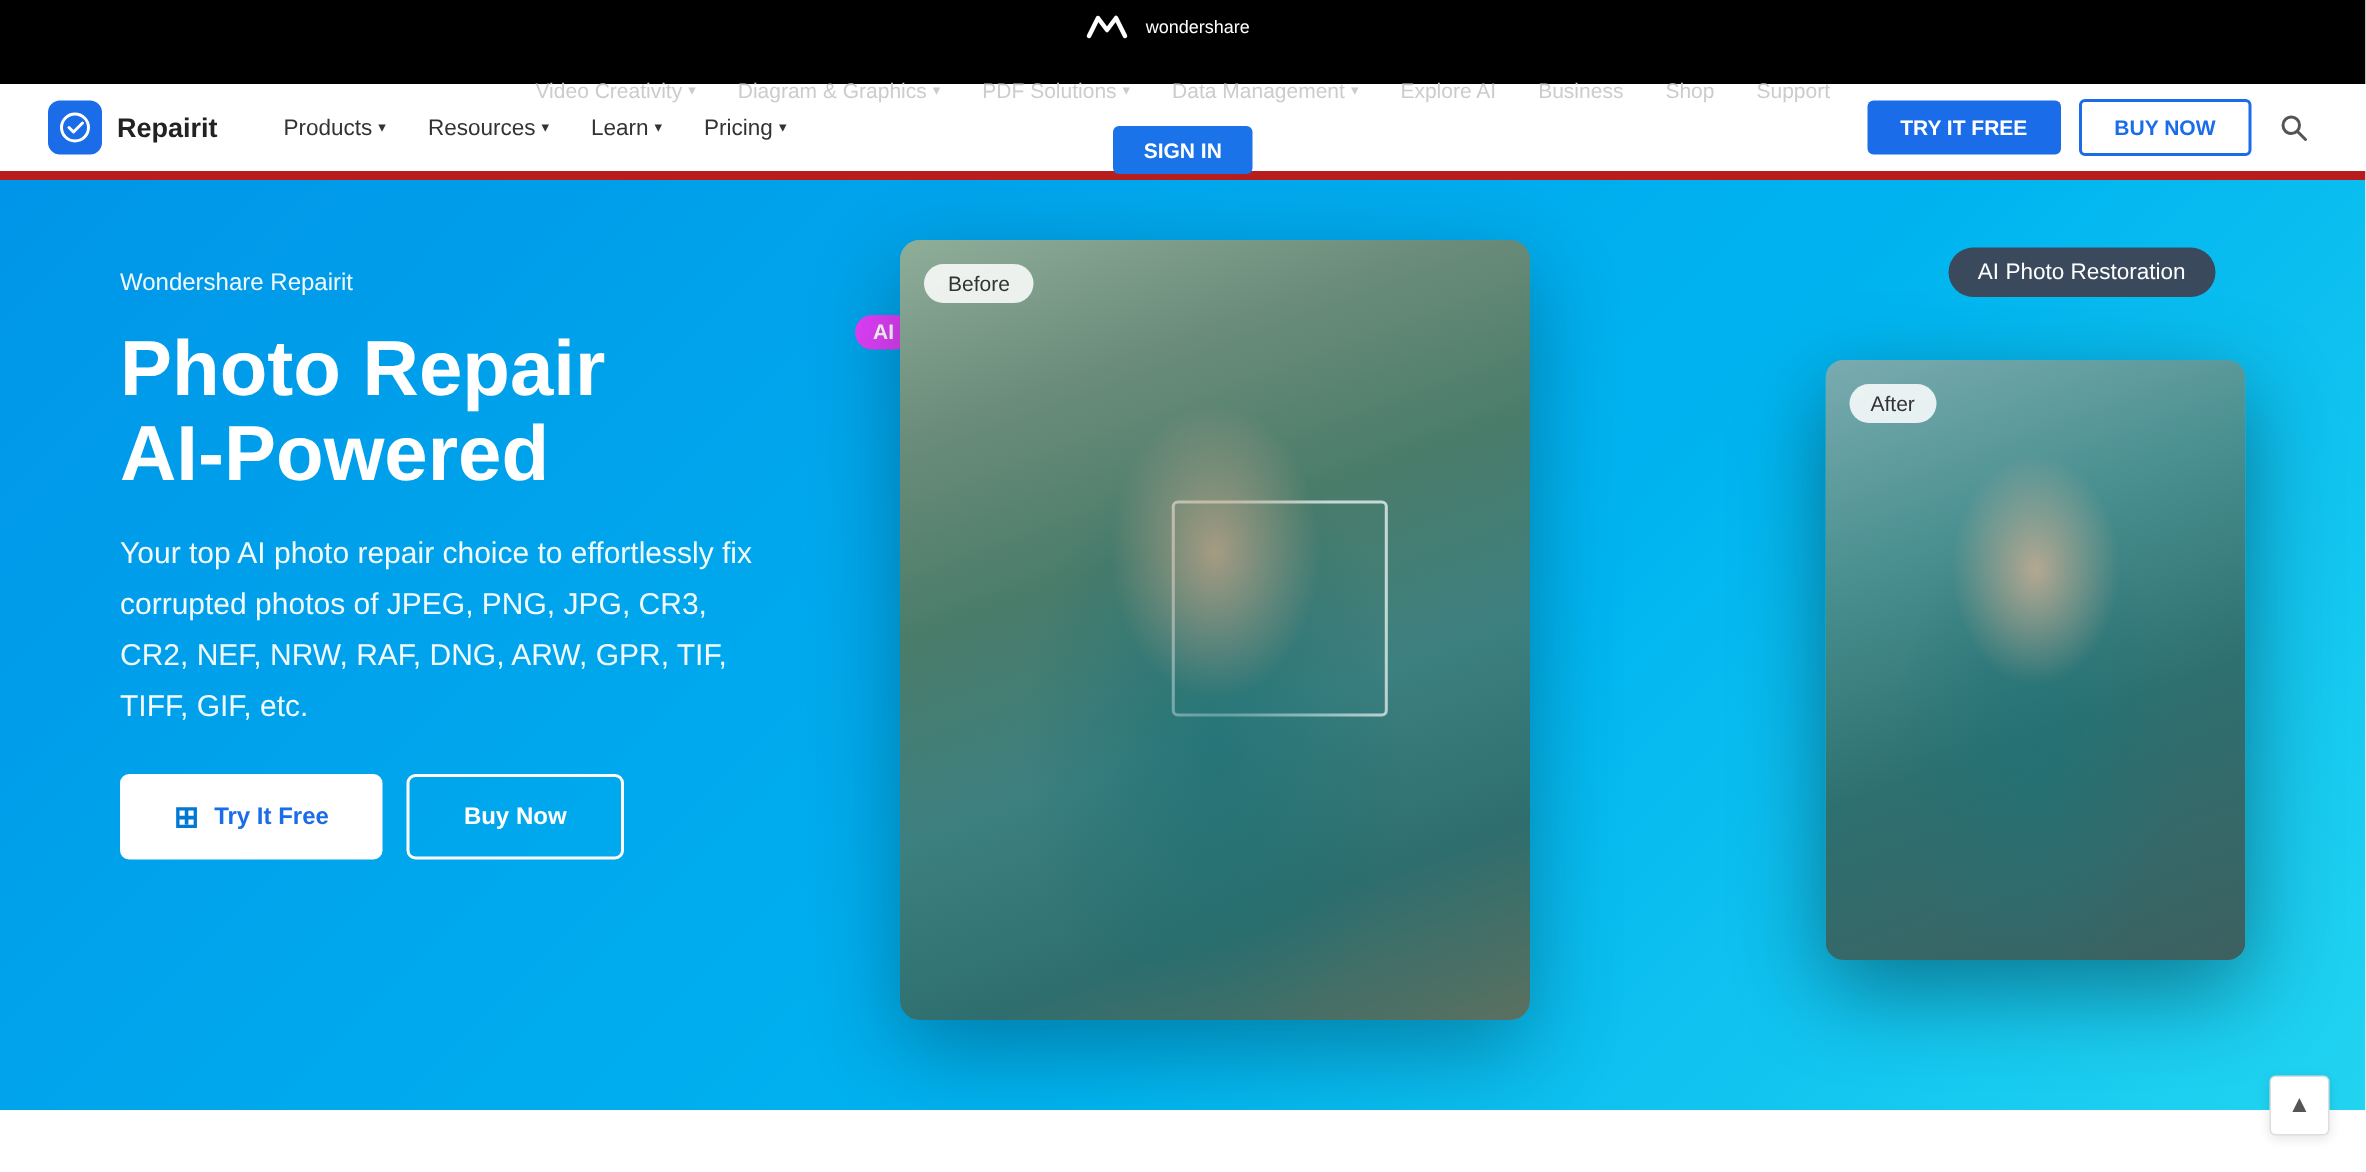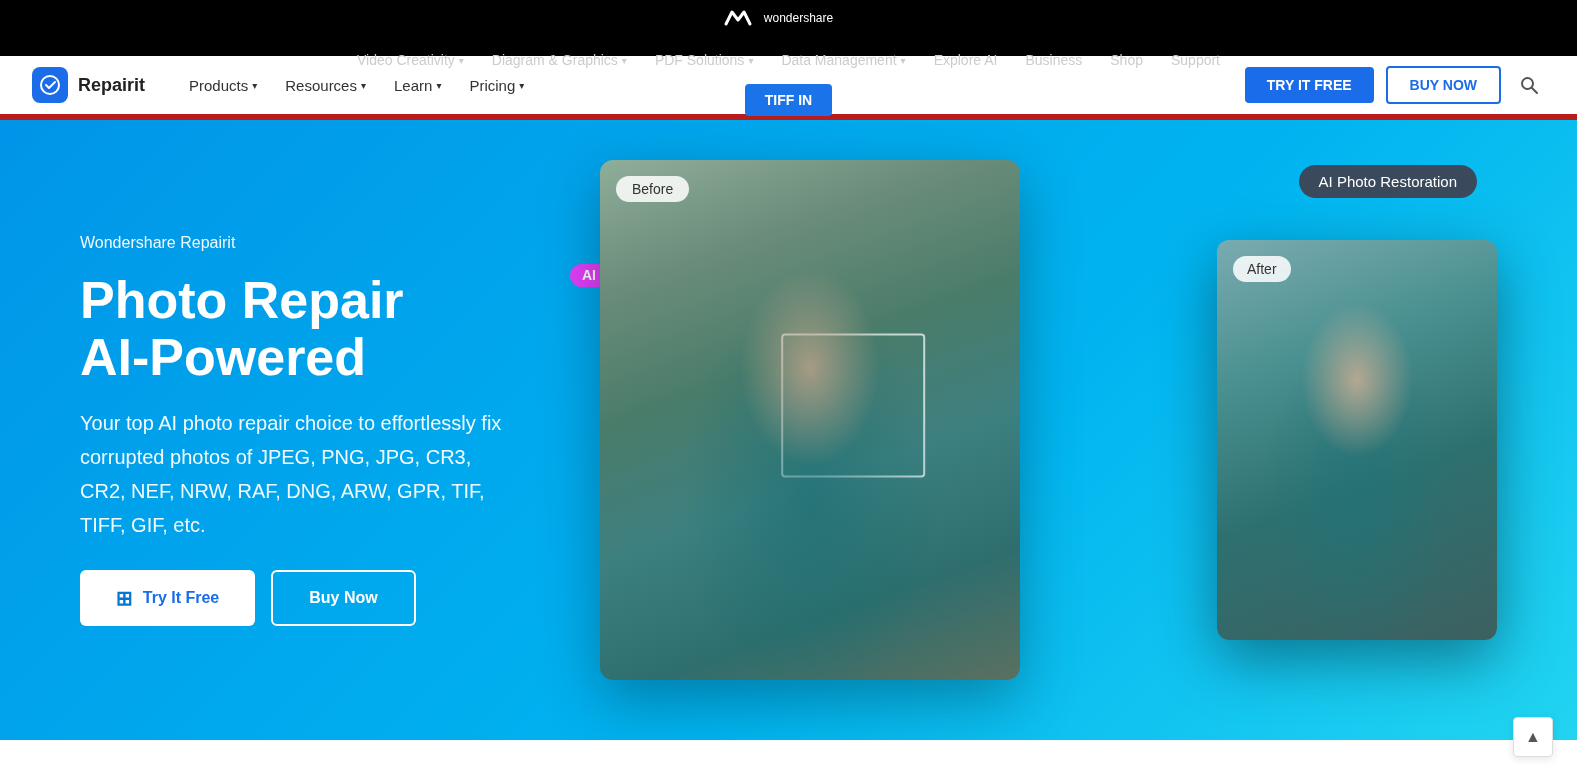--- a/index.html
+++ b/index.html
@@ -161,21 +161,20 @@
       align-items: stretch;
       position: relative;
       overflow: hidden;
       padding: 60px 80px;
       gap: 40px;
     }
     .hero-content {
       flex: 0 0 480px;
       display: flex;
       flex-direction: column;
-      justify-content: center;
       gap: 20px;
     }
     .hero-subtitle {
       color: #fff;
       font-size: 16px;
       font-weight: 400;
       opacity: 0.95;
     }
     .hero-title {
       color: #fff;
@@ -400,21 +399,21 @@
       <span>Business</span>
     </div>
     <div class="top-nav-item">
       <span>Shop</span>
     </div>
     <div class="top-nav-item">
       <span>Support</span>
     </div>
   </div>
   <div class="top-nav-right">
-    <button class="sign-in-btn">TIFF IN</button>
+    <button class="sign-in-btn">SIGN IN</button>
   </div>
 </nav>
 
 <nav class="sec-nav">
   <div class="repairit-logo">
     <div class="repairit-icon">
       <svg width="22" height="22" viewBox="0 0 22 22" fill="none">
         <circle cx="11" cy="11" r="9" stroke="white" stroke-width="2"></circle>
         <path d="M7 11 L10 14 L16 8" stroke="white" stroke-width="2" stroke-linecap="round" stroke-linejoin="round"></path>
       </svg>

